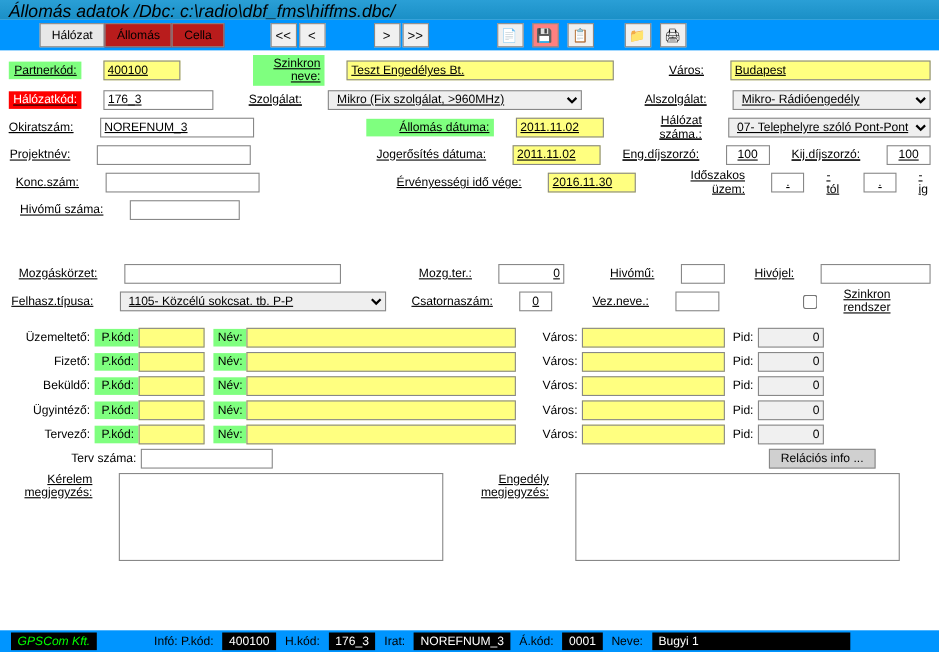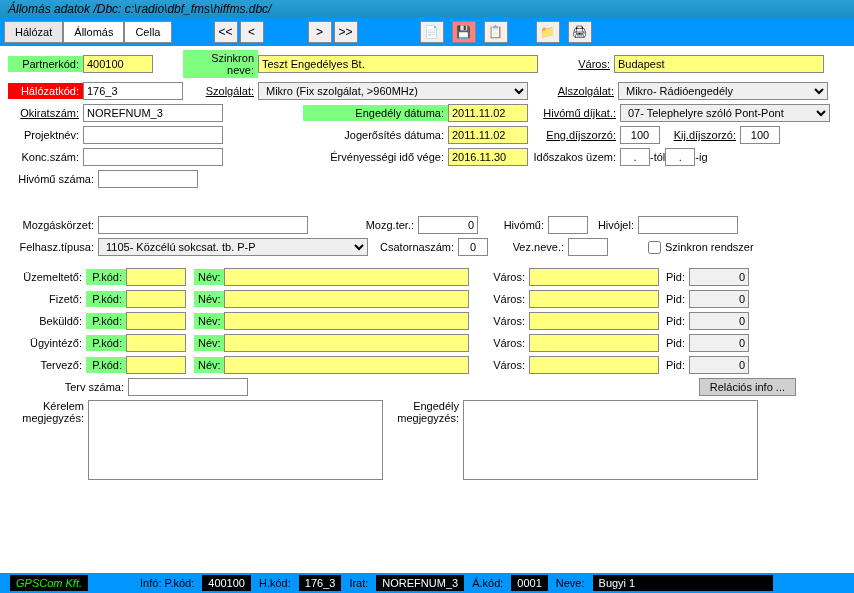--- a/index.html
+++ b/index.html
@@ -1,36 +1,36 @@
 <!DOCTYPE html>
 <html><head>
 <meta charset="utf-8">
 <style>
 * { box-sizing: border-box; margin: 0; padding: 0; font-family: Arial, sans-serif; font-size: 11px; }
 body { background: #fff; width: 854px; height: 593px; overflow: hidden; }
-.titlebar { background: linear-gradient(#2a9fd6,#1a8fc6); height: 18px; padding: 2px 8px; color: #000; font-style: italic; font-size: 12px; }
+.titlebar { background: linear-gradient(#2a9fd6,#1a8fc6); height: 18px; padding: 2px 8px; color: #000; font-style: italic; font-size: 16px; }
 .toolbar { background: #0095ff; height: 28px; display: flex; align-items: center; padding: 0 4px; gap: 2px; }
-.tabs { display: flex; }
-.tab { padding: 4px 10px; background: #ffffff; border: 1px solid #888; cursor: pointer; }
+.tabs { display: flex; margin-left: 32px; }
+.tab { padding: 4px 10px; background: #b91c1c; border: 1px solid #888; cursor: pointer; }
 .tab.active { background: #e8e8e8; }
 .spacer { flex: 1; }
 .tbtn { width: 24px; height: 22px; background: #f0f0f0; border: 1px solid #888; display: flex; align-items: center; justify-content: center; cursor: pointer; font-size: 12px; }
 .navgrp { display: flex; gap: 2px; margin: 0 40px; }
 .iconbar { display: flex; gap: 8px; margin-left: 20px; }
 .content { background: #fff; padding: 4px 8px; position: relative; height: 527px; }
-.row { display: flex; align-items: center; margin-bottom: 4px; gap: 0; }
+.row { display: flex; align-items: center; margin-bottom: 4px; gap: 20px; text-decoration: underline; }
 .lbl { text-align: right; padding-right: 4px; }
 .lblg { background: #7fff7f; padding: 2px 4px; text-align: right; }
 .lblr { background: #ff0000; color: #fff; padding: 2px 4px; text-align: right; }
 .lblu { text-decoration: underline; text-align: right; padding-right: 4px; }
 input[type=text], select { border: 1px solid #888; padding: 1px 3px; height: 18px; font-size: 11px; }
 .yel { background: #ffff80; }
 .ro { background: #f0f0f0; }
 textarea { border: 1px solid #888; resize: none; font-size: 11px; }
-.section2 { margin-top: 28px; }
+.section2 { margin-top: 40px; }
 .prow { display: flex; align-items: center; margin-bottom: 4px; }
 .statusbar { position: absolute; bottom: 0; left: 0; right: 0; height: 20px; background: #0095ff; display: flex; align-items: center; padding: 0 10px; gap: 4px; }
 .gps { background: #000; color: #0f0; font-style: italic; padding: 2px 6px; font-size: 11px; }
 .stlbl { color: #000; padding: 0 4px; }
 .stval { background: #000; color: #fff; padding: 2px 6px; }
 .relbtn { background: #d0d0d0; border: 1px solid #888; padding: 2px 10px; cursor: pointer; }
 .chk { margin-right: 4px; }
 </style>
 </head>
 <body>
@@ -80,23 +80,23 @@
     <select style="width:270px"><option>Mikro (Fix szolgálat, &gt;960MHz)</option></select>
     <span style="width:20px"></span>
     <span class="lblu" style="width:70px">Alszolgálat:</span>
     <select style="width:210px"><option>Mikro- Rádióengedély</option></select>
   </div>
 
   <div class="row">
     <span class="lblu" style="width:75px">Okiratszám:</span>
     <input type="text" style="width: 140px;" value="NOREFNUM_3">
     <span style="width:80px"></span>
-    <span class="lblg" style="width:145px;text-align:right">Engedély dátuma:</span>
+    <span class="lblg" style="width:145px;text-align:right">Állomás dátuma:</span>
     <input type="text" class="yel" style="width: 80px;" value="2011.11.02">
-    <span class="lblu" style="width:92px">Hivómű díjkat.:</span>
+    <span class="lblu" style="width:92px">Hálózat száma.:</span>
     <select style="width:210px"><option>07- Telephelyre szóló Pont-Pont</option></select>
   </div>
 
   <div class="row">
     <span class="lbl" style="width:75px">Projektnév:</span>
     <input type="text" style="width: 140px;">
     <span style="width:80px"></span>
     <span class="lbl" style="width:145px">Jogerősítés dátuma:</span>
     <input type="text" class="yel" style="width: 80px;" value="2011.11.02">
     <span class="lblu" style="width:92px">Eng.díjszorzó:</span>

